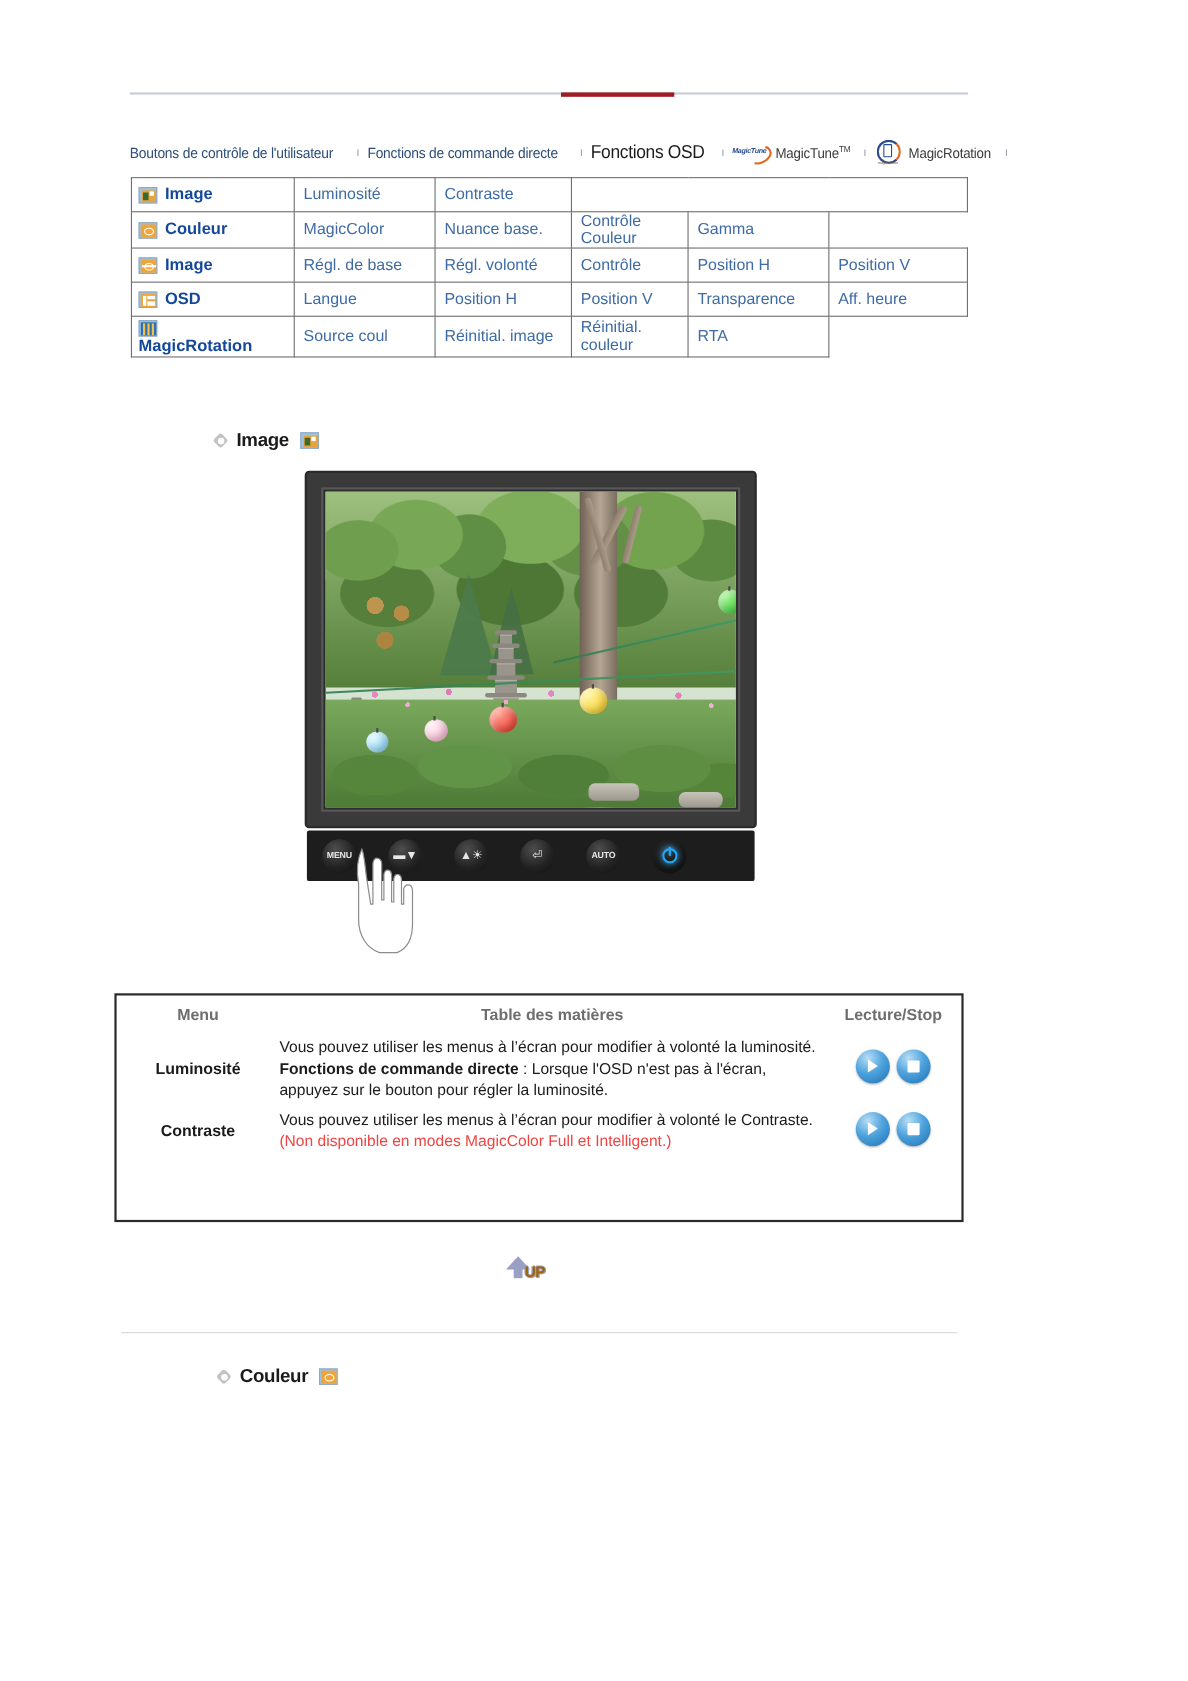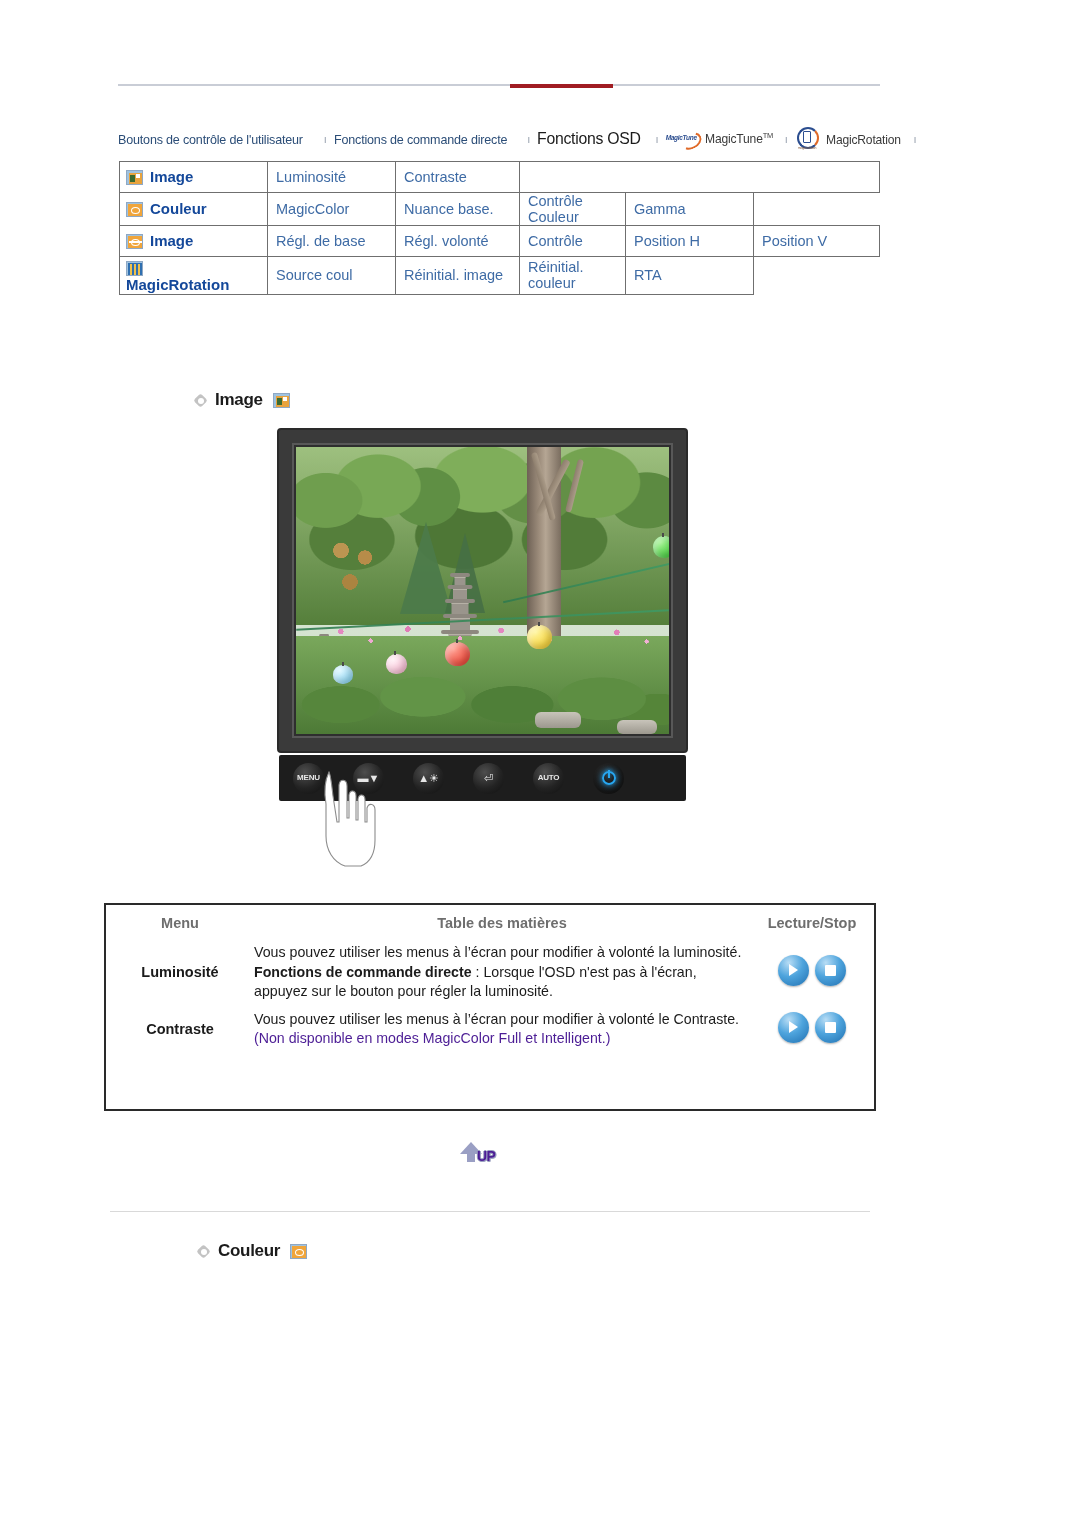--- a/index.html
+++ b/index.html
@@ -509,21 +509,21 @@
     color: #1b1b1b;
     line-height: 19.5px;
     padding: 4px 8px 4px 0;
     vertical-align: middle;
   }
   #desc-inner td.btncol {
     width: 124px;
     text-align: center;
     vertical-align: middle;
   }
-  .hl-blue { color: #4c1d95; }
+  .hl-blue { color: #ef4444; }
   .bold { font-weight: bold; }
   .pill-btns { display:inline-flex; gap:6px; align-items:center; }
   .pill {
     width: 31px; height: 31px; border-radius: 50%;
     background: radial-gradient(circle at 35% 25%, #b8ddf5 0%, #4ea4dd 45%, #1f6fb0 100%);
     position: relative;
     box-shadow: 0 1px 2px rgba(0,0,0,.3);
   }
   .pill .play {
     position:absolute; left:11px; top:9px;
@@ -551,21 +551,21 @@
     border-left:11px solid transparent;
     border-right:11px solid transparent;
     border-bottom:12px solid #9a9fc4;
   }
   #up-arrow-stem {
     position:absolute; left:7px; top:11px;
     width:8px; height:9px; background:#9a9fc4;
   }
   #up-text {
     position:absolute; left:17px; top:6px;
-    font-size:14px; font-weight:bold; color:#4c1d95;
+    font-size:14px; font-weight:bold; color:#a16207;
     text-shadow: 1px 1px 0 #9aa0c0, -1px 0 0 #9aa0c0, 0 -1px 0 #9aa0c0, 1px 0 0 #9aa0c0, 0 1px 0 #9aa0c0;
     letter-spacing:-0.5px;
   }
 
   
   #divider {
     position: absolute;
     left: 110px;
     top: 1211px;
     width: 760px;
@@ -652,20 +652,38 @@
               <i class="c"></i>
             </span>
           <span>Image</span>
         </span>
       </td>
       <td>Régl. de base</td>
       <td>Régl. volonté</td>
       <td>Contrôle</td>
       <td>Position H</td>
       <td>Position V</td>
+    </tr>
+    <tr>
+      <td class="cat">
+        <span class="catwrap">
+          <span class="osd-ico ico-osd">
+              <i class="a"></i>
+              <i class="b"></i>
+              <i class="c"></i>
+              <i class="d"></i>
+            </span>
+          <span>OSD</span>
+        </span>
+      </td>
+      <td>Langue</td>
+      <td>Position H</td>
+      <td>Position V</td>
+      <td>Transparence</td>
+      <td>Aff. heure</td>
     </tr>
     <tr>
       <td class="cat cat-tall">
         <span class="catwrap-stack">
           <span class="osd-ico ico-config"><i class="a"></i><i class="b"></i><i class="c"></i><i class="d"></i></span>
           <span class="cat-label">MagicRotation</span>
         </span>
       </td>
       <td>Source coul</td>
       <td>Réinitial. image</td>

